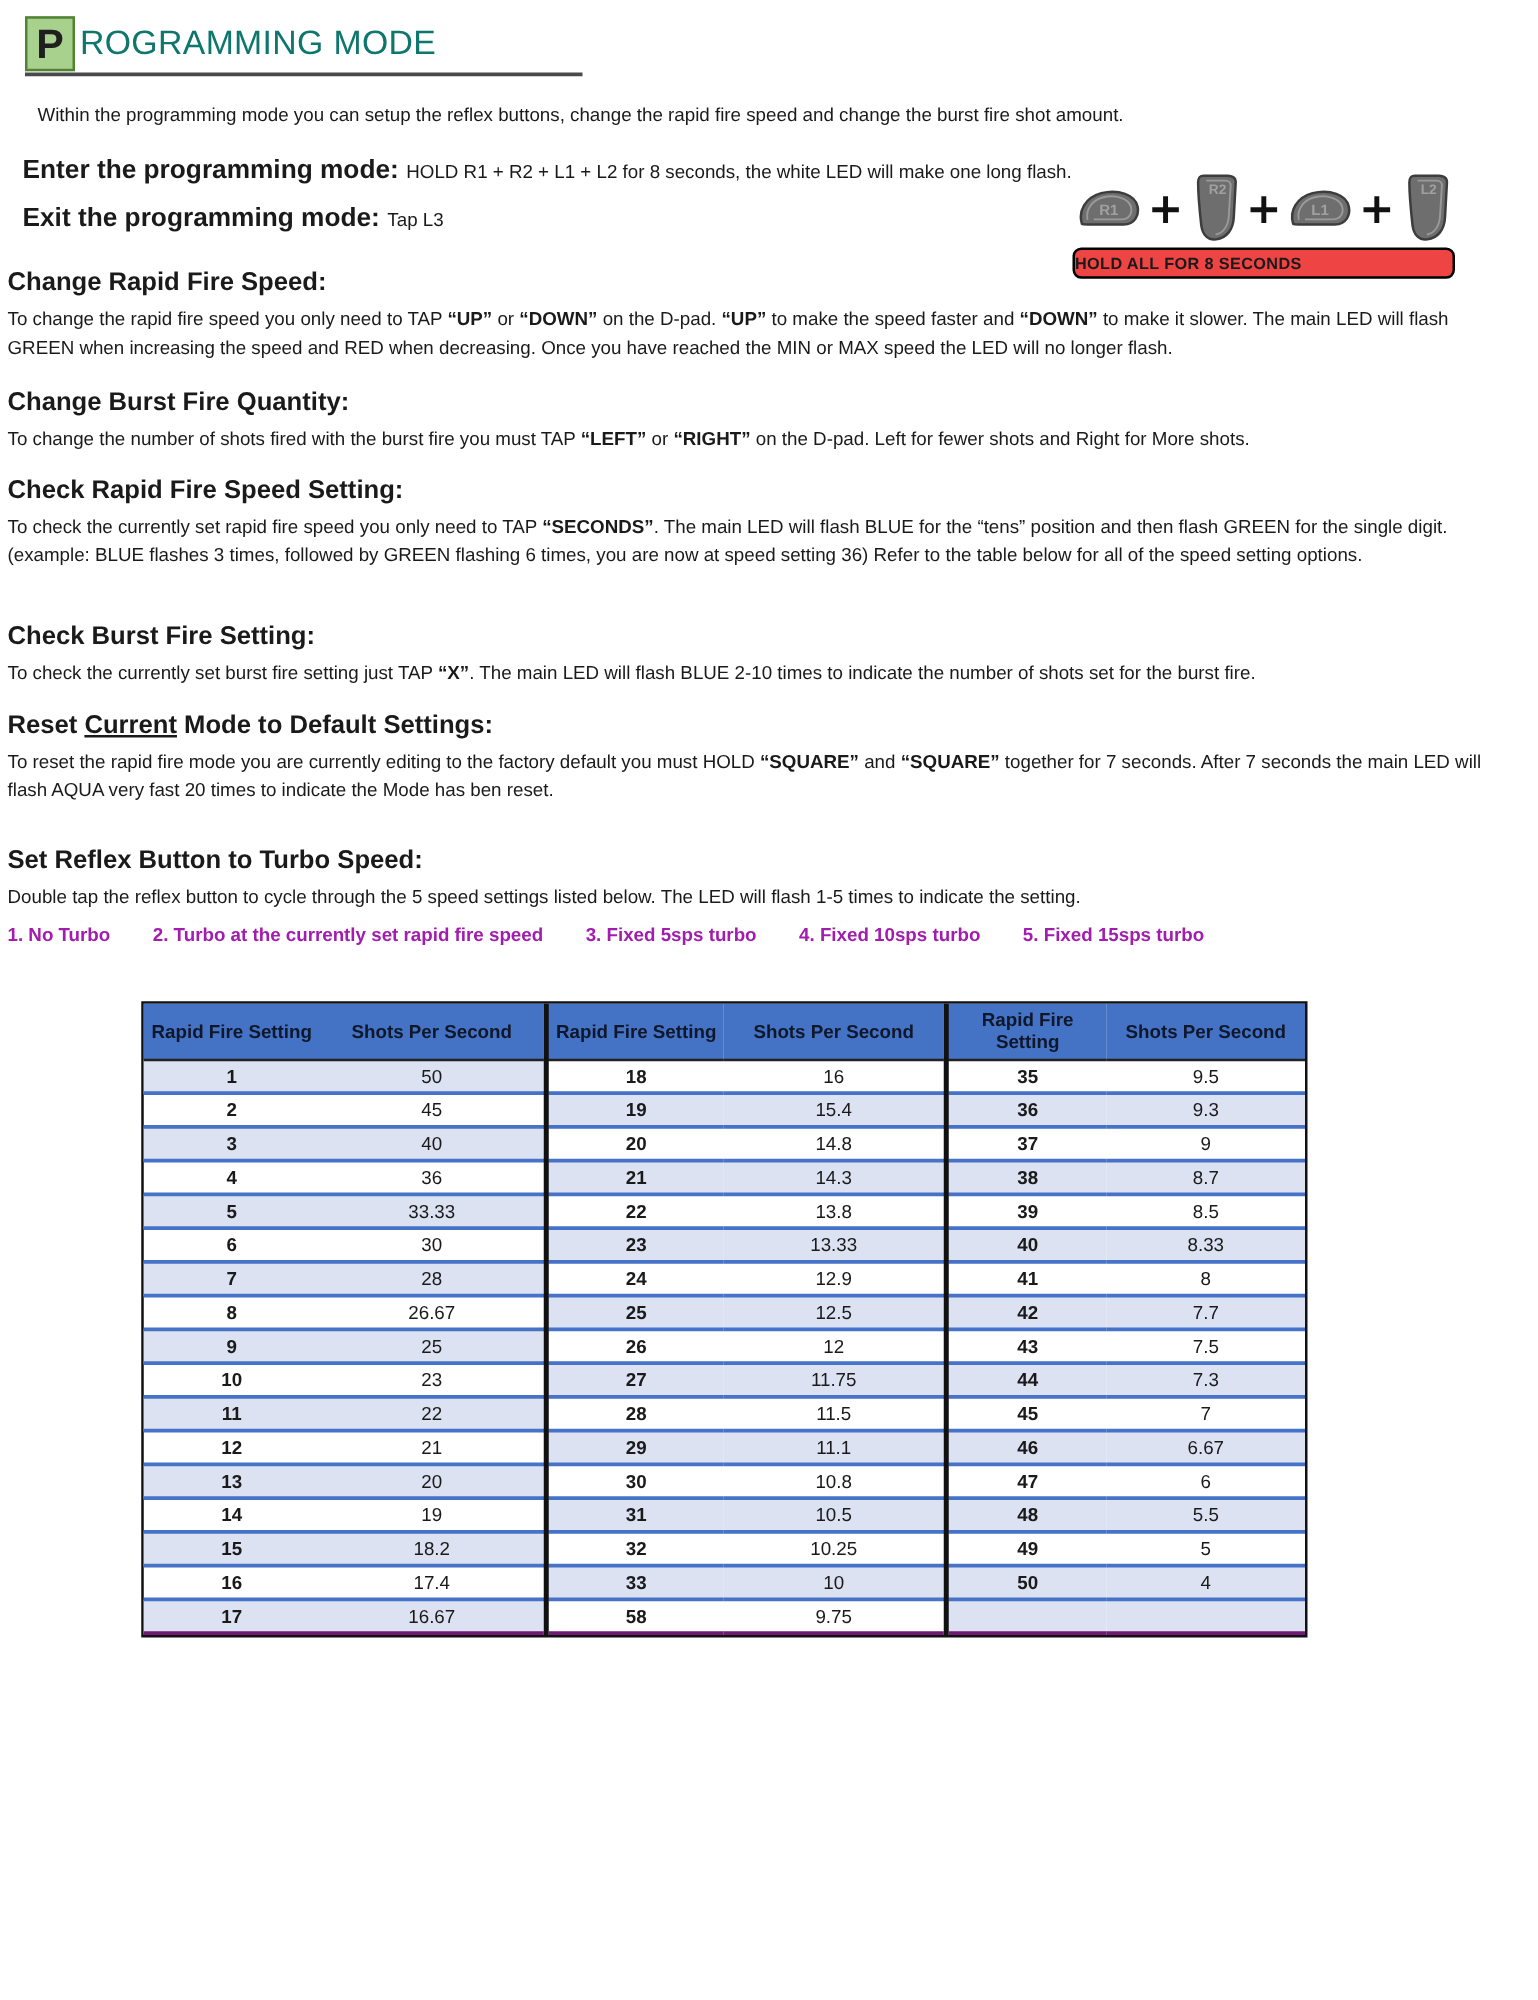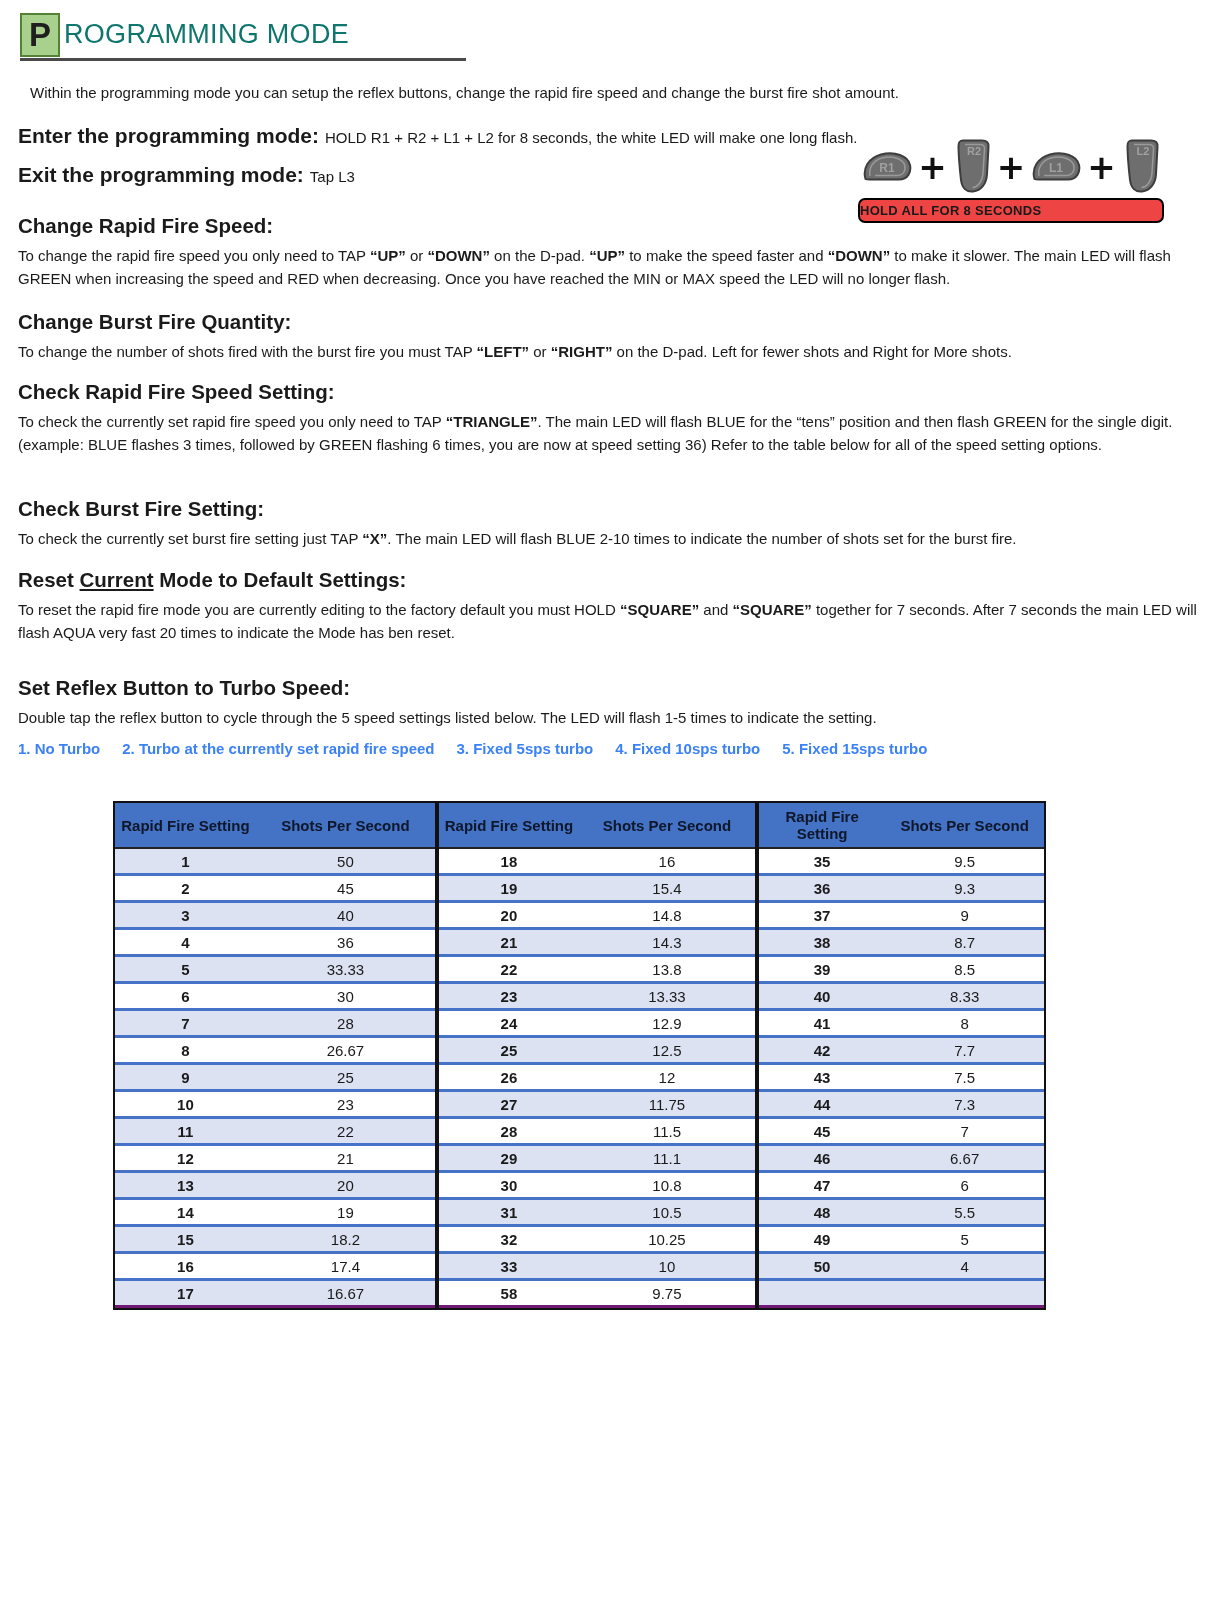--- a/index.html
+++ b/index.html
@@ -24,31 +24,31 @@
   
   .combo{position:absolute;left:858px;top:138px;width:306px}
   .combo-icons{display:flex;align-items:flex-start;justify-content:center;gap:6px;height:58px}
   .bumper{margin-top:12px}
   .plus{font-size:34px;font-weight:900;line-height:1;margin-top:12px;color:#111;
         font-family:"DejaVu Sans",sans-serif}
   .hold-box{margin-top:2px;border:2px solid #000;border-radius:7px;background:#ef4444;
             text-align:left;font-size:13px;font-weight:600;padding:3px 0;letter-spacing:.3px}
 
   
-  .section{position:absolute;left:18px;width:1194px}
+  .section{position:absolute;left:6px;width:1194px}
   #sec-0{top:214px}
   #sec-1{top:310px}
   #sec-2{top:380px}
   #sec-3{top:497px}
   #sec-4{top:568px}
   #sec-5{top:676px}
   .section h2{font-size:20.5px;font-weight:bold;margin:0 0 7px 0}
   .section p{margin:0;font-size:15px;line-height:22.5px}
   .u{text-decoration:underline}
-  .turbo-options{display:flex;gap:22px;margin-top:10px;font-weight:bold;color:#3b82f6;
+  .turbo-options{display:flex;gap:34px;margin-top:10px;font-weight:bold;color:#a21caf;
                  font-size:15px;white-space:nowrap}
 
   
   .speed-table{position:absolute;top:801px;left:113px;display:flex;border:2px solid #111;background:#fff}
   .speed-table table{border-collapse:collapse;table-layout:fixed}
   .g0,.g1{width:320px}
   .g2{width:289px}
   .group + .group{border-left:4px solid #111}
   .speed-table th{background:#4472c4;color:#0f172a;font-size:15px;font-weight:bold;height:44px;
                   border-bottom:2px solid #222;padding:0}
@@ -113,21 +113,21 @@
       <div class="section" id="sec-0">
         <h2><span>Change Rapid Fire Speed:</span></h2>
         <p><span>To change the rapid fire speed you only need to TAP </span><strong>“UP”</strong><span> or </span><strong>“DOWN”</strong><span> on the D-pad. </span><strong>“UP”</strong><span> to make the speed faster and </span><strong>“DOWN”</strong><span> to make it slower. The main LED will flash GREEN when increasing the speed and RED when decreasing. Once you have reached the MIN or MAX speed the LED will no longer flash.</span></p>
       </div>
       <div class="section" id="sec-1">
         <h2><span>Change Burst Fire Quantity:</span></h2>
         <p><span>To change the number of shots fired with the burst fire you must TAP </span><strong>“LEFT”</strong><span> or </span><strong>“RIGHT”</strong><span> on the D-pad.  Left for fewer shots and Right for More shots.</span></p>
       </div>
       <div class="section" id="sec-2">
         <h2><span>Check Rapid Fire Speed Setting:</span></h2>
-        <p><span>To check the currently set rapid fire speed you only need to TAP </span><strong>“TRIANGLE”</strong><span>. The main LED will flash BLUE for the “tens” position and  then flash GREEN for the single digit. (example: BLUE flashes  3 times, followed by GREEN flashing 6 times, you are now at speed setting 36) Refer to the table below for all of the speed setting options.</span></p>
+        <p><span>To check the currently set rapid fire speed you only need to TAP </span><strong>“SECONDS”</strong><span>. The main LED will flash BLUE for the “tens” position and  then flash GREEN for the single digit. (example: BLUE flashes  3 times, followed by GREEN flashing 6 times, you are now at speed setting 36) Refer to the table below for all of the speed setting options.</span></p>
       </div>
       <div class="section" id="sec-3">
         <h2><span>Check Burst Fire Setting:</span></h2>
         <p><span>To check the currently set burst fire setting just TAP </span><strong>“X”</strong><span>. The main LED will flash BLUE 2-10 times to indicate the number of shots set for the burst fire.</span></p>
       </div>
       <div class="section" id="sec-4">
         <h2><span>Reset </span><span class="u">Current</span><span> Mode to Default Settings:</span></h2>
         <p><span>To reset the rapid fire mode you are currently editing to the factory default you must HOLD </span><strong>“SQUARE”</strong><span> and </span><strong>“SQUARE”</strong><span> together for 7 seconds. After 7 seconds the main LED will flash AQUA very fast 20 times to indicate the Mode has ben reset.</span></p>
       </div>
       <div class="section" id="sec-5">

